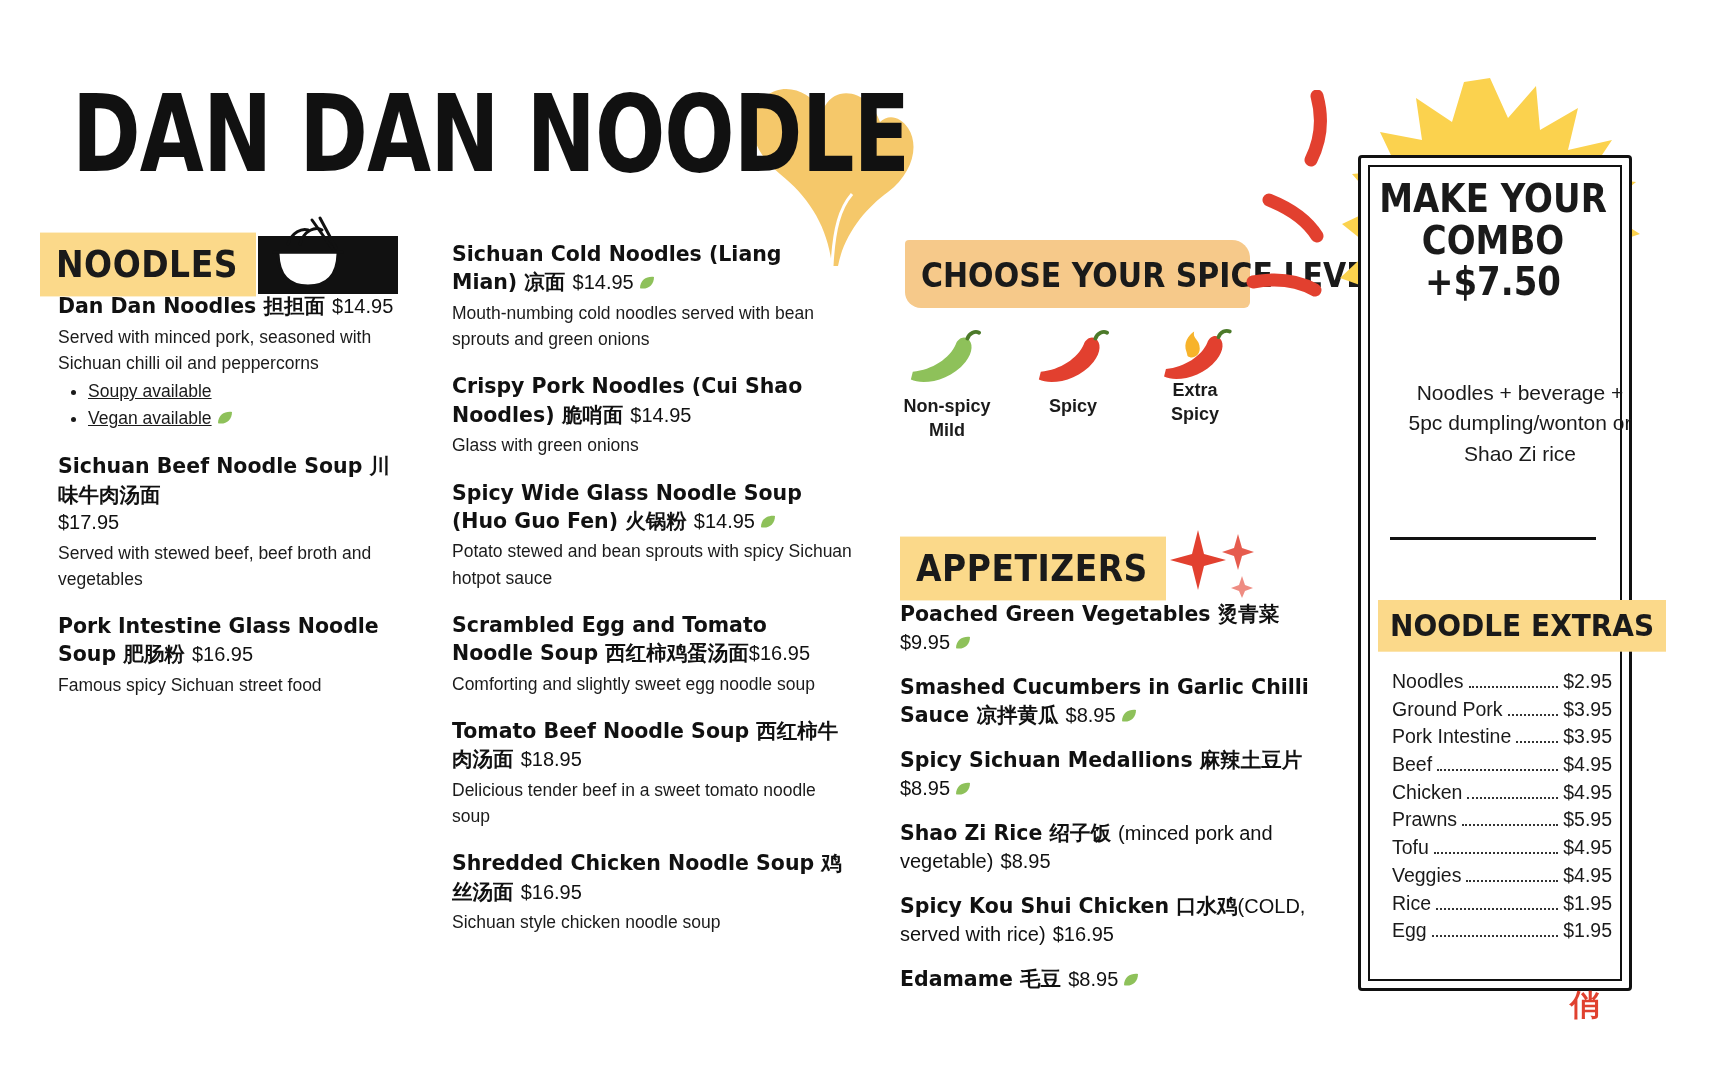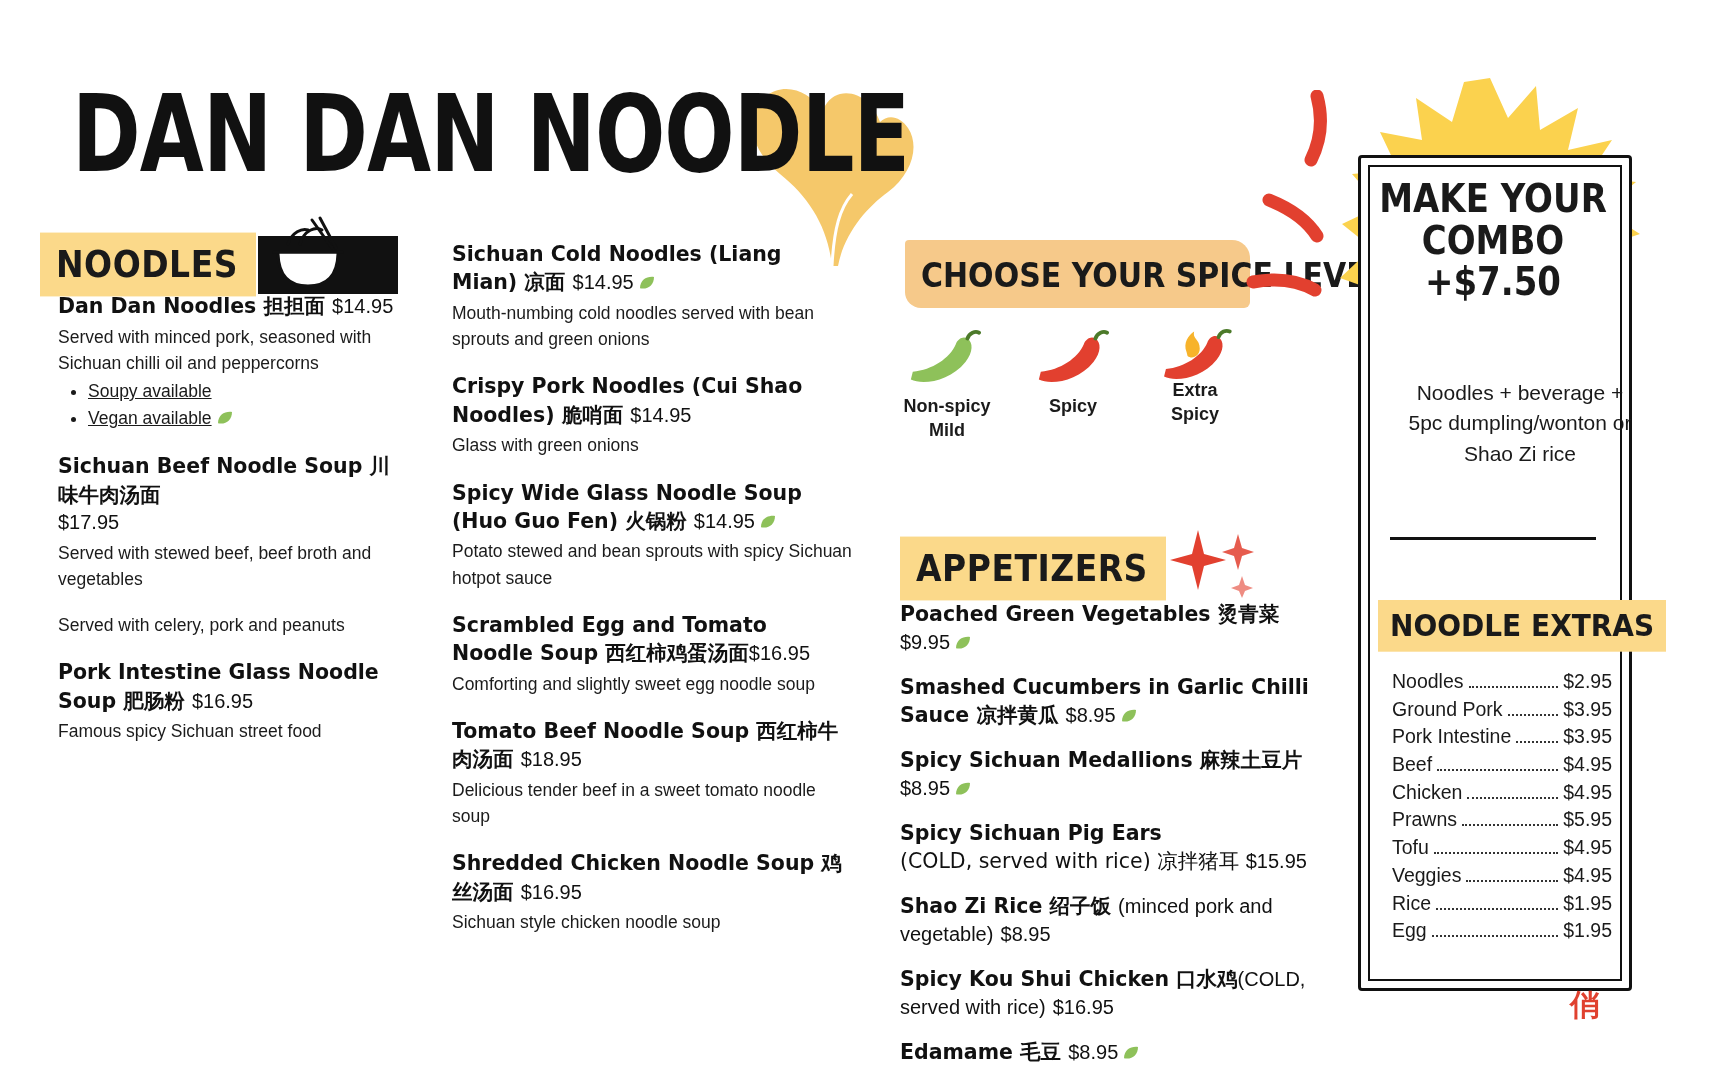--- a/index.html
+++ b/index.html
@@ -310,21 +310,20 @@
       </ul>
     </div>
 
     <div class="item">
       <div class="item-title"><span>Sichuan Beef Noodle Soup  川味牛肉汤面</span></div>
       <div class="item-title price" style="font-weight:normal">$17.95</div>
       <div class="desc">Served with stewed beef, beef broth and vegetables</div>
     </div>
 
     <div class="item">
-      <div class="desc">Served with celery, pork and peanuts</div>
     </div>
 
 
     <div class="item">
       <div class="item-title"><span>Pork Intestine Glass Noodle Soup 肥肠粉</span> <span class="price">$16.95</span></div>
       <div class="desc">Famous spicy Sichuan street food</div>
     </div>
 
   </div>
 
@@ -409,24 +408,20 @@
       <div class="item-title"><span>Smashed Cucumbers in Garlic Chilli Sauce  凉拌黄瓜</span> <span class="price">$8.95</span><svg class="leaf" viewBox="0 0 20 16">
             <path d="M2 14 C2 4 10 0 18 1 C18 10 11 16 2 14 Z" fill="#8ec15a"></path>
           </svg></div>
     </div>
     <div class="appet-item">
       <div class="item-title"><span>Spicy Sichuan Medallions 麻辣土豆片</span> <span class="price">$8.95</span><svg class="leaf" viewBox="0 0 20 16">
             <path d="M2 14 C2 4 10 0 18 1 C18 10 11 16 2 14 Z" fill="#8ec15a"></path>
           </svg></div>
     </div>
     <div class="appet-item">
-      <div class="item-title"><span>Spicy Sichuan Pig Ears</span></div>
-      <div class="item-title" style="font-weight:normal"><span>(COLD, served with rice)  凉拌猪耳</span> <span class="price">$15.95</span></div>
-    </div>
-    <div class="appet-item">
       <div class="item-title"><span>Shao Zi Rice 绍子饭</span> <span class="price">(minced pork and vegetable)</span> <span class="price">$8.95</span></div>
     </div>
     <div class="appet-item">
       <div class="item-title"><span>Spicy Kou Shui Chicken 口水鸡</span><span class="price">(COLD, served with rice)</span> <span class="price">$16.95</span></div>
     </div>
     <div class="appet-item">
       <div class="item-title"><span>Edamame 毛豆</span> <span class="price">$8.95</span><svg class="leaf" viewBox="0 0 20 16">
             <path d="M2 14 C2 4 10 0 18 1 C18 10 11 16 2 14 Z" fill="#8ec15a"></path>
           </svg></div>
     </div>

